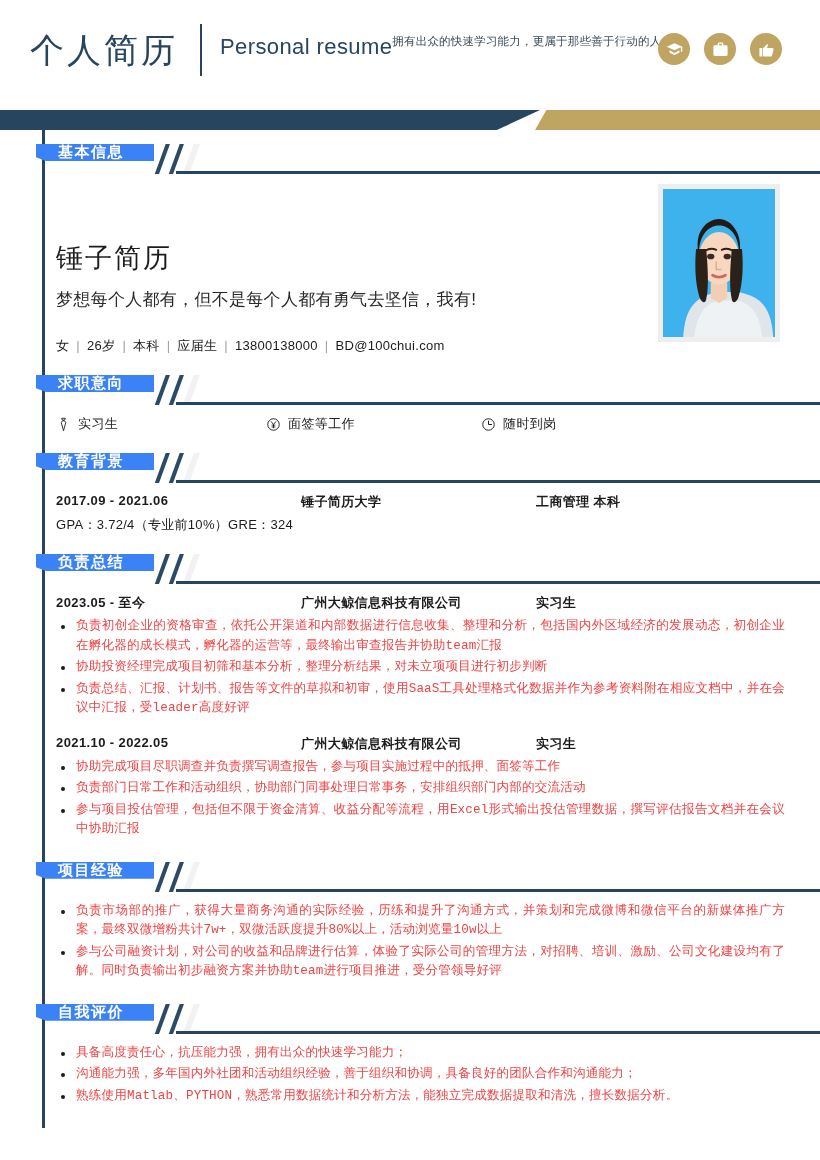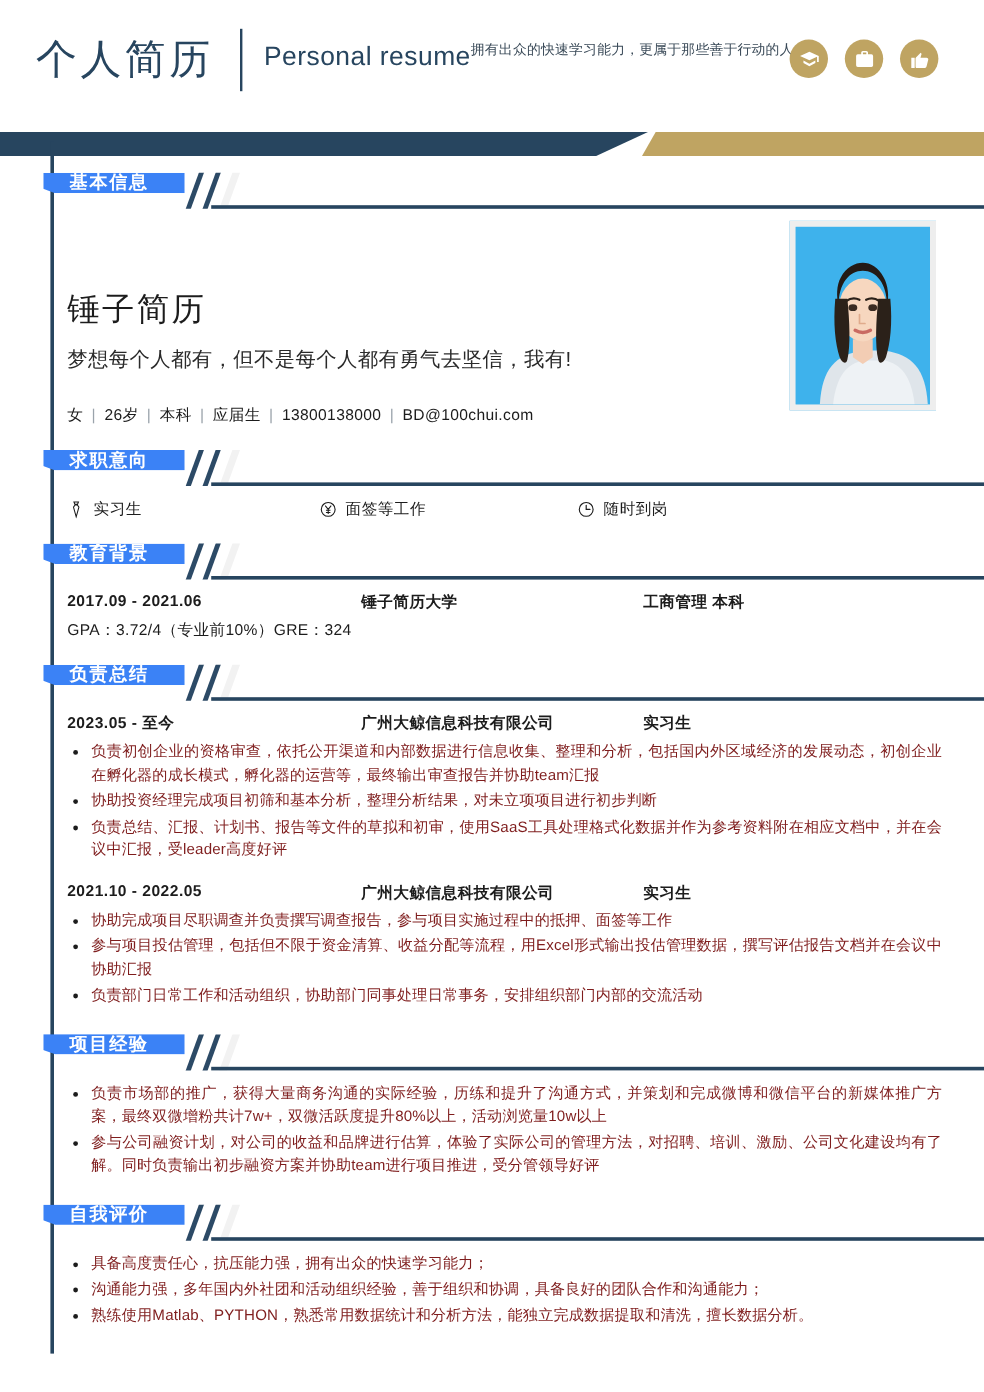--- a/index.html
+++ b/index.html
@@ -192,24 +192,25 @@
 
   .blk { margin-bottom: 16px; }
   .blk:last-child { margin-bottom: 0; }
 
   ul.bul { list-style: none; margin: 0; padding: 0; }
   ul.bul li {
     position: relative;
     padding-left: 20px;
     font-size: 12.6px;
     line-height: 1.55;
-    color: #7f1d1d;
+    color: #ef4444;
     margin-bottom: 2px;
     letter-spacing: .15px;
     text-align: justify;
+    font-family: Liberation Mono, monospace;
   }
   ul.bul li::before {
     content: "";
     position: absolute;
     left: 5px; top: 8px;
     width: 4px; height: 4px;
     border-radius: 50%;
     background: #1c1c1c;
   }
 </style>
@@ -384,22 +385,22 @@
       </div>
 
       <div class="blk">
         <div class="ent-head">
           <div class="c1">2021.10 - 2022.05</div>
           <div class="c2">广州大鲸信息科技有限公司</div>
           <div class="c3">实习生</div>
         </div>
         <ul class="bul">
           <li>协助完成项目尽职调查并负责撰写调查报告，参与项目实施过程中的抵押、面签等工作</li>
+          <li>负责部门日常工作和活动组织，协助部门同事处理日常事务，安排组织部门内部的交流活动</li>
           <li>参与项目投估管理，包括但不限于资金清算、收益分配等流程，用Excel形式输出投估管理数据，撰写评估报告文档并在会议中协助汇报</li>
-          <li>负责部门日常工作和活动组织，协助部门同事处理日常事务，安排组织部门内部的交流活动</li>
         </ul>
       </div>
 
     </div>
   </div>
 
   <div class="sec">
     <div class="sec-head">
       <div class="sec-tab">
         <span>项目经验</span>

